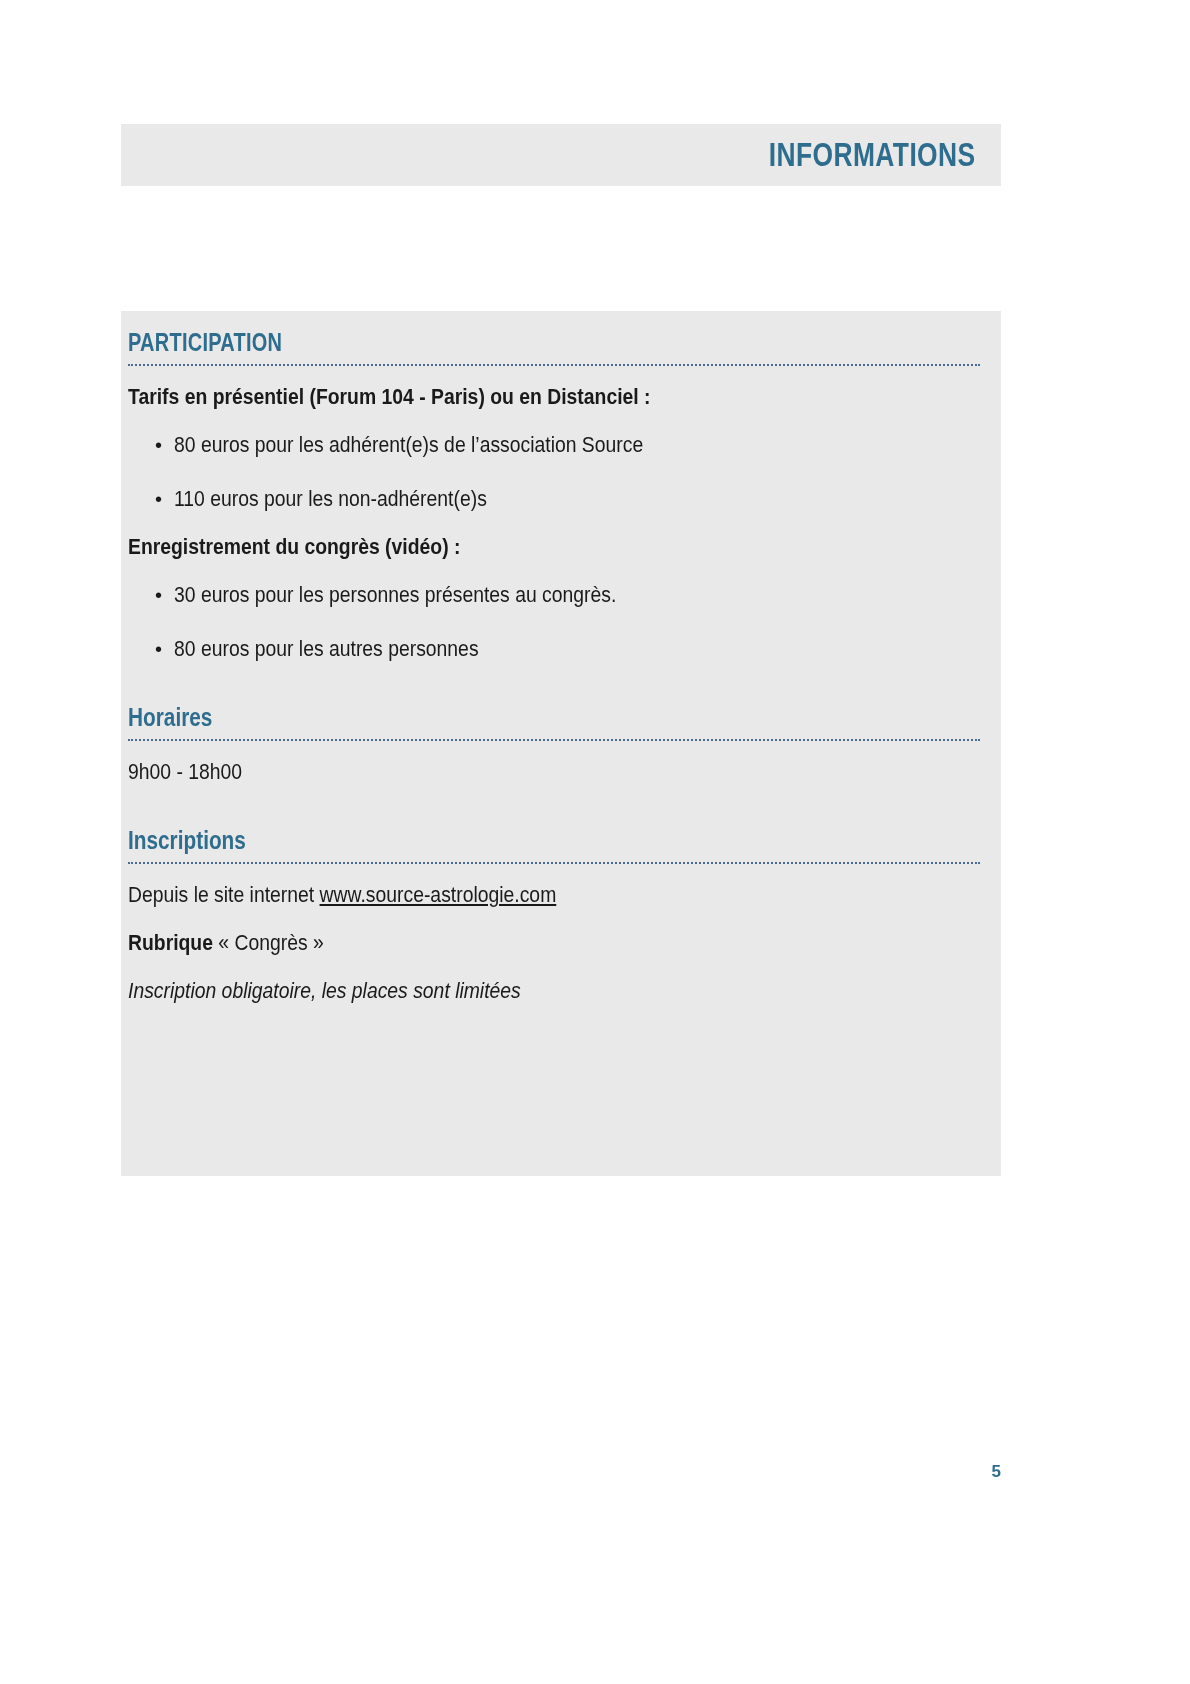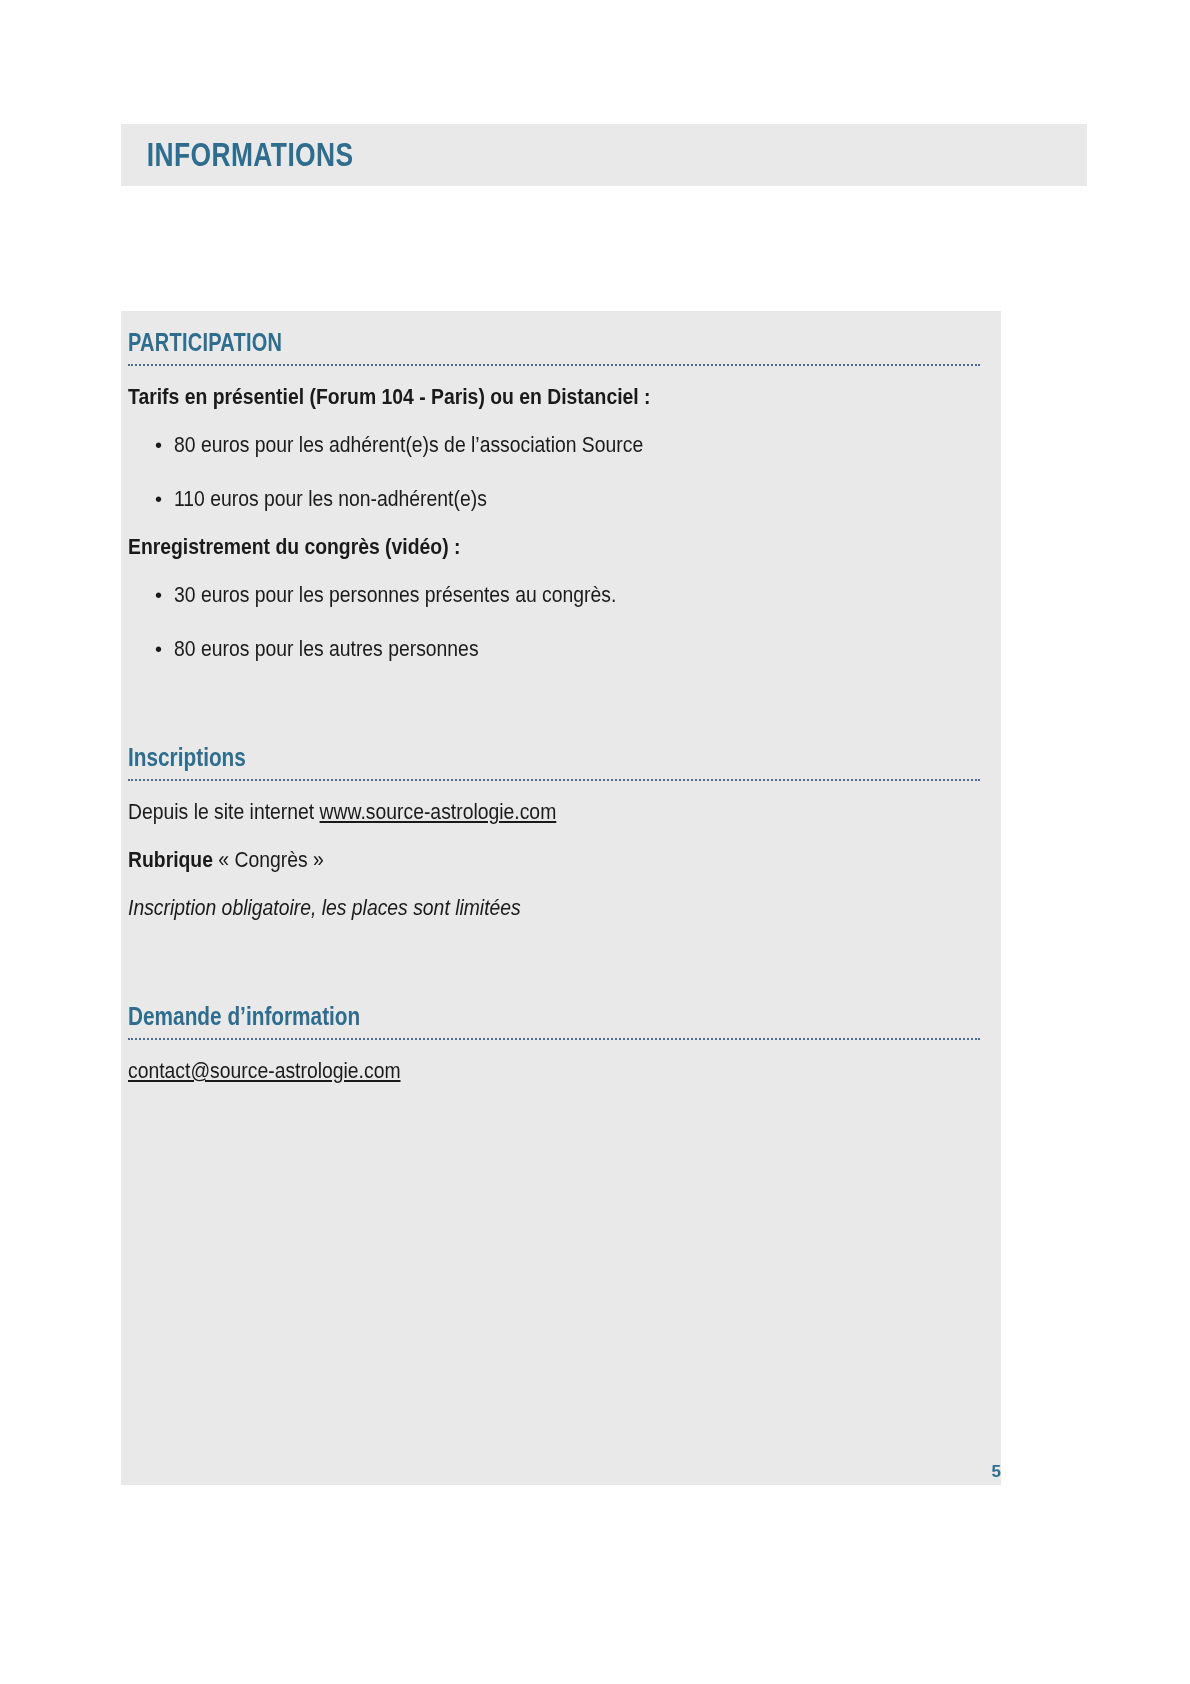--- a/index.html
+++ b/index.html
@@ -22,44 +22,44 @@
     height: 1684px;
     background: #ffffff;
     overflow: hidden;
   }
 
   
   .title-banner {
     position: absolute;
     left: 121px;
     top: 124px;
-    width: 966px;
+    width: 880px;
     height: 62px;
     background: #e9e9e9;
     display: flex;
     align-items: center;
-    justify-content: flex-start;
+    justify-content: flex-end;
   }
   .title-banner .title-text {
     color: #2e6d8e;
     font-size: 33px;
     font-weight: bold;
     letter-spacing: 0.5px;
     transform: scaleX(0.80);
     transform-origin: center center;
     white-space: nowrap;
   }
 
   
   .content-panel {
     position: absolute;
     left: 121px;
     top: 311px;
     width: 880px;
-    height: 1174px;
+    height: 865px;
     background: #e9e9e9;
     box-sizing: border-box;
     padding: 16px;
   }
 
   .inner {
     position: absolute;
     left: 7px;
     top: 16px;
     width: 860px;
@@ -184,20 +184,26 @@
         </div>
         <div class="sp-28"></div>
         <div class="bullet-row">
           <span class="bullet-dot">•</span>
           <span class="bullet-text">80 euros pour les autres personnes</span>
         </div>
       </div>
 
       <div class="sp-40"></div>
 
+      <div class="sec-block">
+        <div class="sec-head">Horaires</div>
+        <div class="sec-rule"></div>
+        <div class="sp-18"></div>
+        <div class="body-line">9h00 - 18h00</div>
+      </div>
 
       <div class="sp-40"></div>
 
       <div class="sec-block">
         <div class="sec-head">Inscriptions</div>
         <div class="sec-rule"></div>
         <div class="sp-18"></div>
 
         <div class="body-line"><span>Depuis le site internet </span><span class="u">www.source-astrologie.com</span></div>
         <div class="sp-22"></div>
@@ -206,25 +212,19 @@
         <div class="sp-22"></div>
 
         <div class="body-line italic">Inscription obligatoire, les places sont limitées</div>
       </div>
 
       <div class="sp-40"></div>
 
 
       <div class="sp-40"></div>
 
-      <div class="sec-block">
-        <div class="sec-head">Demande d’information</div>
-        <div class="sec-rule"></div>
-        <div class="sp-18"></div>
-        <div class="body-line"><span class="u">contact@source-astrologie.com</span></div>
-      </div>
 
     </div>
   </div>
 
   <div class="page-number">5</div>
 
 </div>
 
 </body></html>

